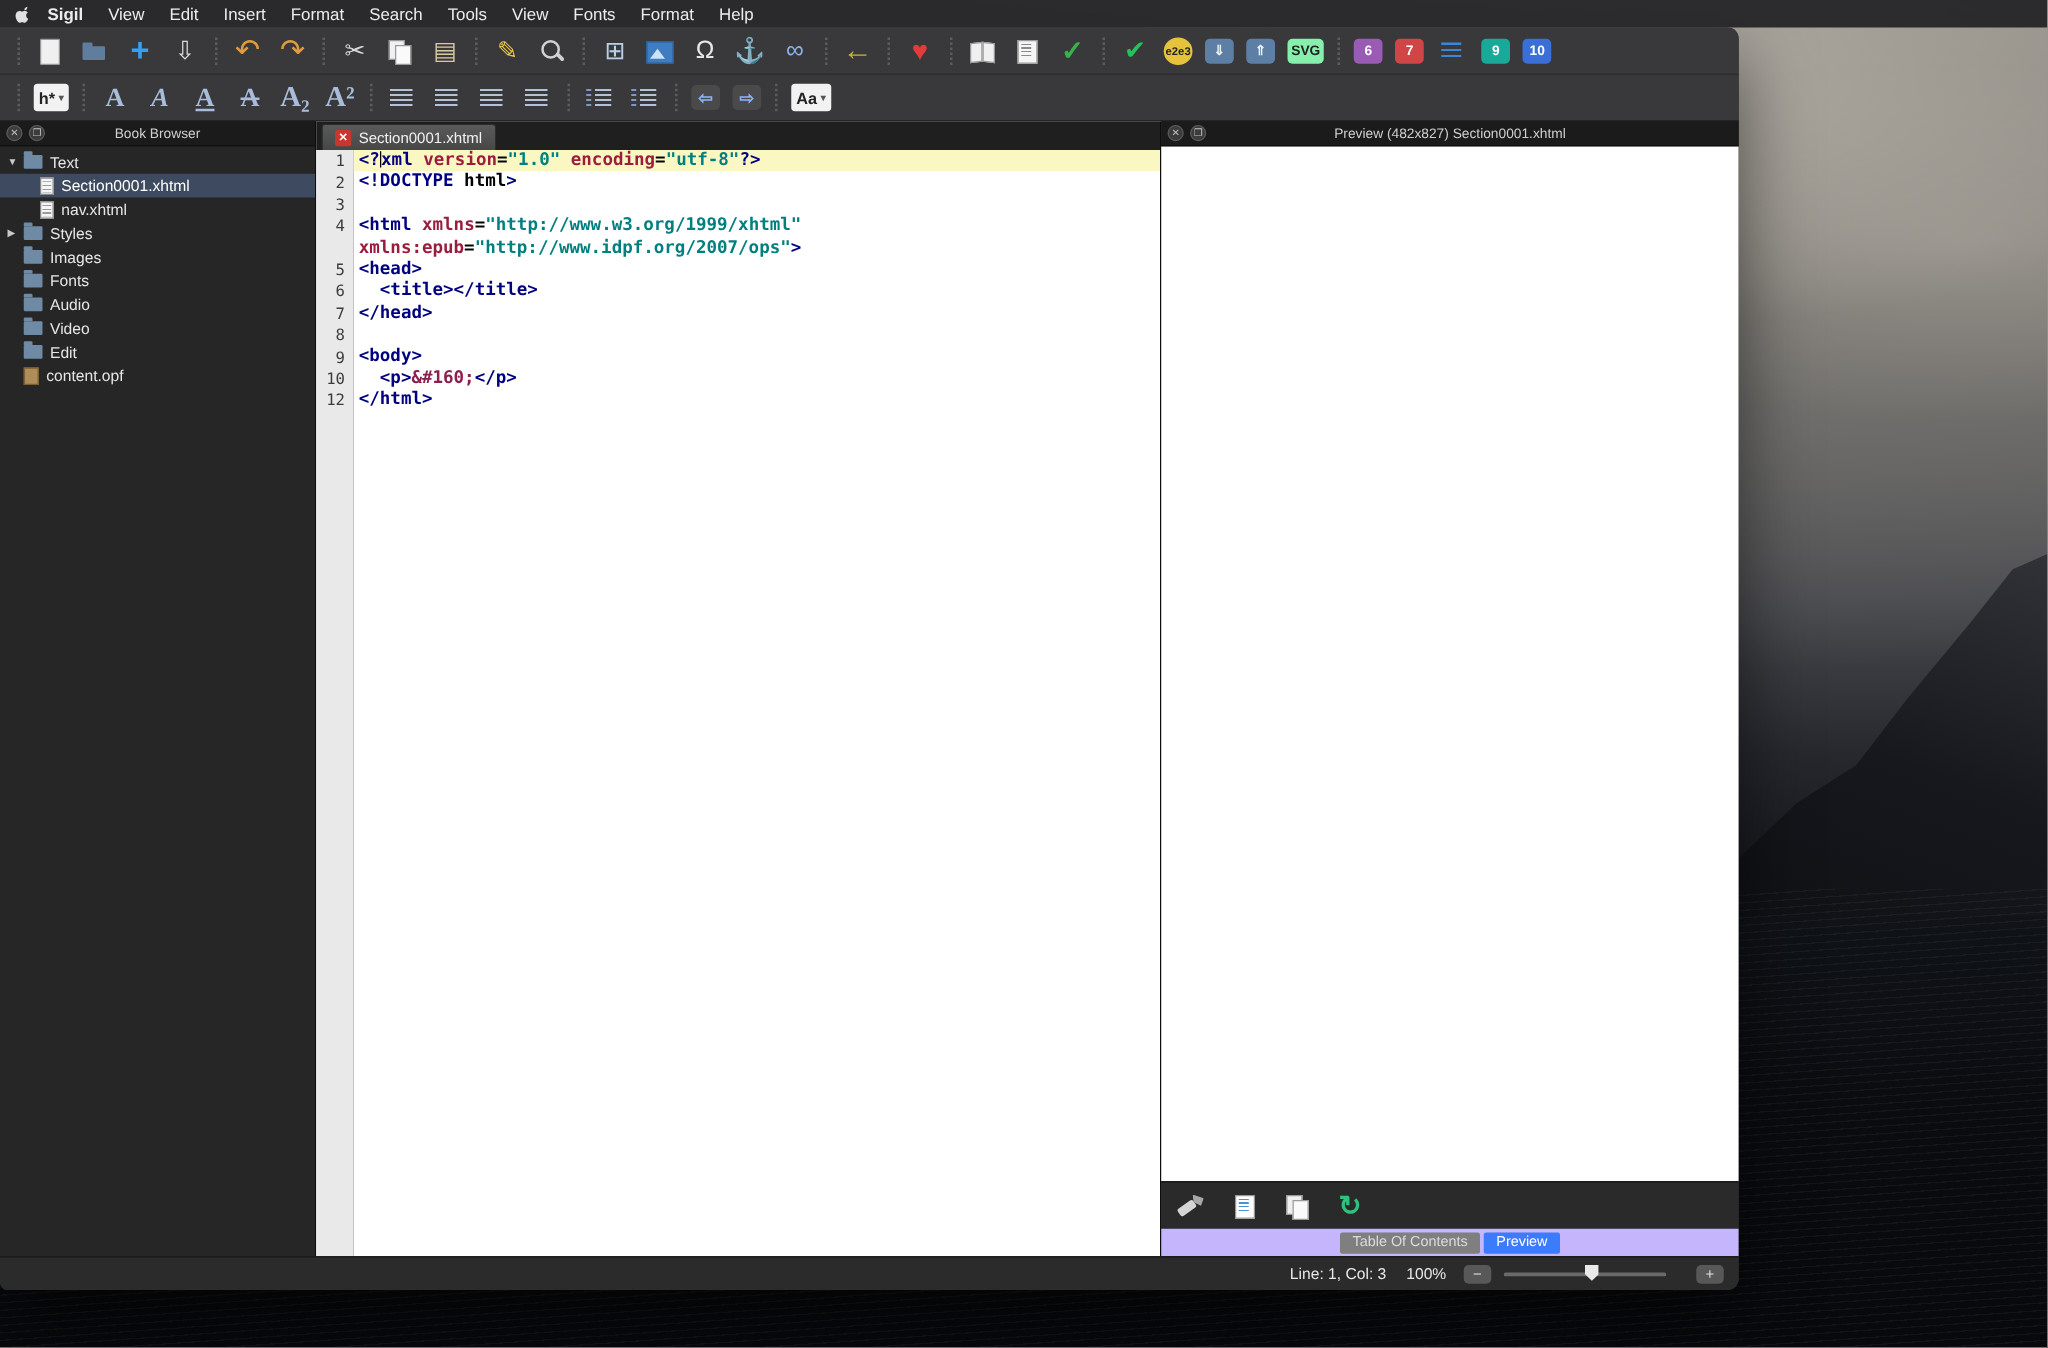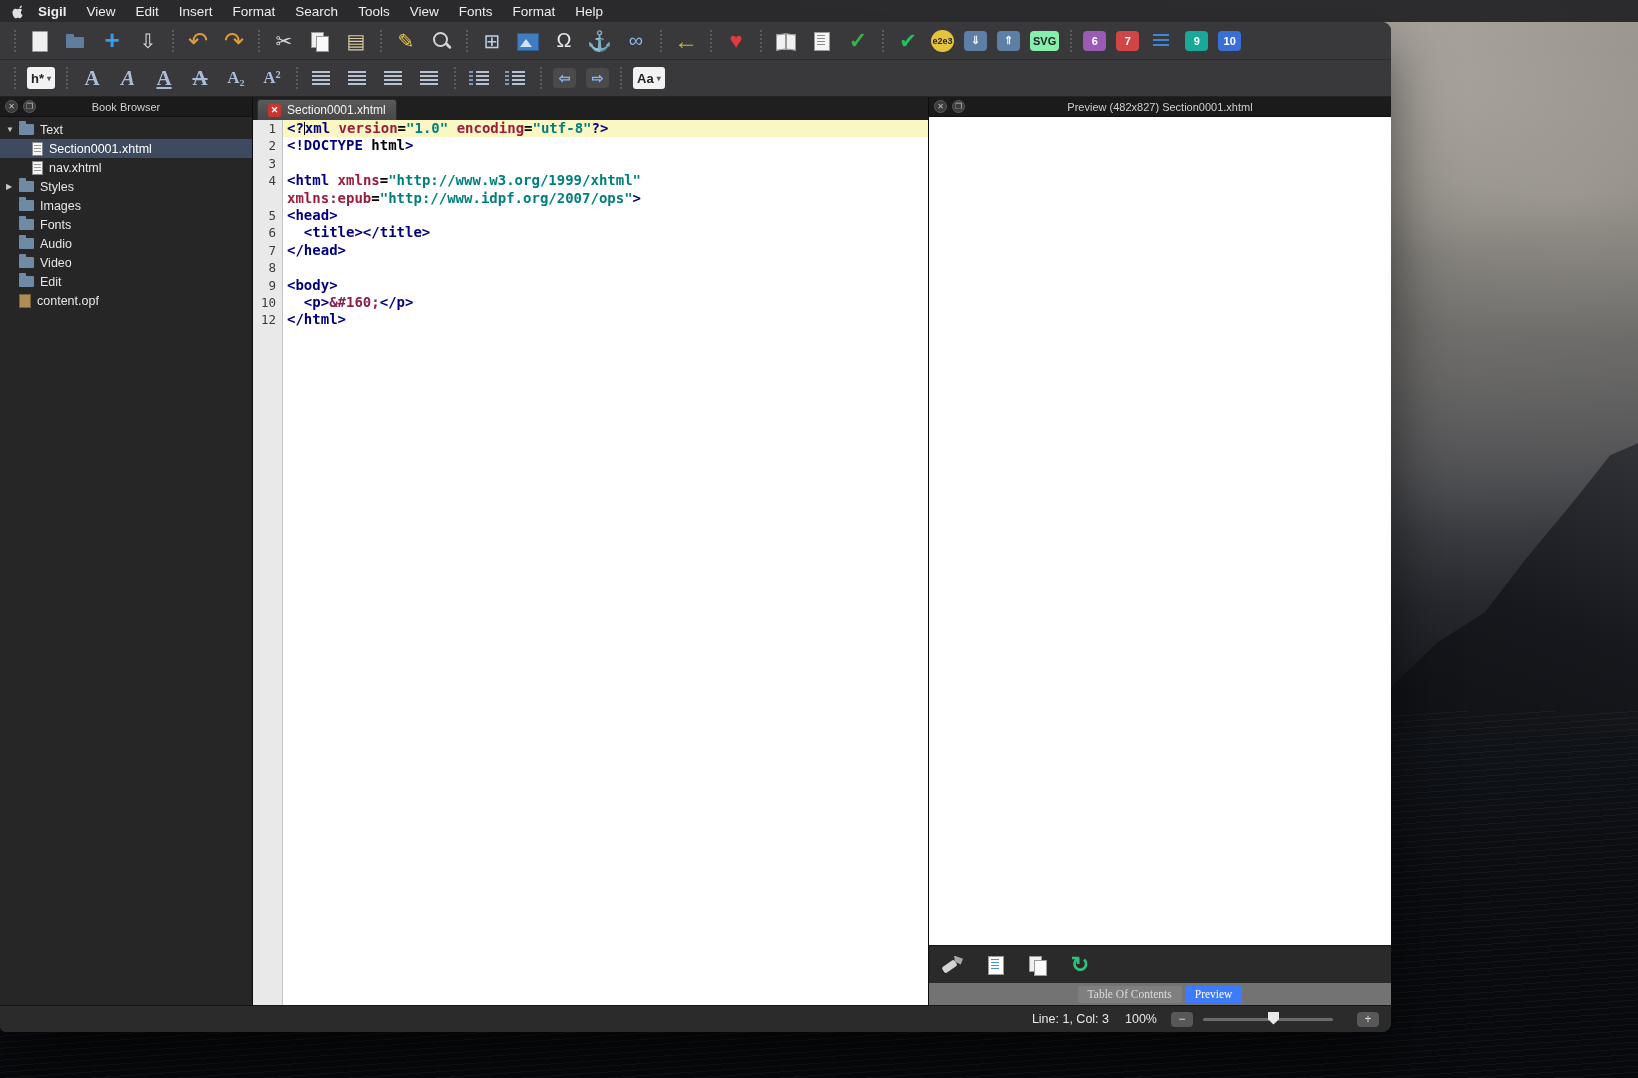--- a/index.html
+++ b/index.html
@@ -51,21 +51,21 @@
     font-size:20px; color:#ddd; position:relative; }
   .boldglyph { font-weight:bold; }
   .badge { min-width:23px; height:20px; border-radius:4px; font-size:11px; font-weight:bold; color:#fff; padding:0 3px; }
   .round { border-radius:50%; width:22px; height:22px; font-size:9px; }
   .tbox { background:#f2f2f2; color:#222; border-radius:3px; min-width:28px; height:22px;
     font-size:13px; font-weight:bold; gap:3px; padding:0 4px; }
   .ddcaret { font-size:8px; color:#555; }
   .tbsep { width:0; height:22px; border-left:2px dotted #5c5c5c; margin:0 6px; }
   .fmt { font-family:"Liberation Serif",serif; font-size:21px; color:#a9bcd9; font-weight:bold; }
   .fmt-italic { font-style:italic; } .fmt-under { text-decoration:underline; } .fmt-strike { text-decoration:line-through; }
-  .fmt-sub, .fmt-sup { font-size:17px; }
+  .fmt-sub, .fmt-sup { font-size:23px; }
 
   
   .ci { width:24px; height:24px; position:relative; }
   .ci-page::before { content:""; position:absolute; left:5px; top:2px; width:14px; height:19px;
     background:#f0f0f0; border:1px solid #9a9a9a; border-radius:1px; }
   .ci-folder::before { content:""; position:absolute; left:3px; top:8px; width:18px; height:11px; background:#5f7d9c; border-radius:1px; }
   .ci-folder::after { content:""; position:absolute; left:3px; top:5px; width:8px; height:4px; background:#5f7d9c; border-radius:1px 1px 0 0; }
   .ci-pages::before { content:""; position:absolute; left:4px; top:3px; width:11px; height:14px; background:#f0f0f0; border:1px solid #999; }
   .ci-pages::after { content:""; position:absolute; left:9px; top:7px; width:11px; height:14px; background:#fafafa; border:1px solid #999; }
   .ci-magnifier::before { content:""; position:absolute; left:4px; top:3px; width:11px; height:11px; border:2px solid #d2d2d2; border-radius:50%; }
@@ -132,21 +132,21 @@
   .tok-tag { color:#00007f; } .tok-attr { color:#9b1c3c; } .tok-val { color:#007f7f; }
   .tok-pln { color:#000; } .tok-ent { color:#8b1f4f; }
   .tok-caret { display:inline-block; width:1px; height:13px; background:#000; vertical-align:-2px; }
 
   
   .preview { width:462px; flex:none; background:#262626; display:flex; flex-direction:column; }
   .pvbody { flex:1; background:#fff; }
   .pvicons { height:38px; flex:none; background:#2a2a2a; border-top:1px solid #141414;
     display:flex; align-items:center; gap:16px; padding-left:12px; }
   .pvicons .tbi { margin:0; }
-  .pvtabs { height:22px; flex:none; background:#737373; display:flex; align-items:center; justify-content:center; gap:3px;font-family:Liberation Serif, serif; }
+  .pvtabs { height:22px; flex:none; background:#c4b5fd; display:flex; align-items:center; justify-content:center; gap:3px; }
   .pvtab { height:17px; display:flex; align-items:center; padding:0 10px; font-size:11.5px;
     border-radius:2px; background:#7f7f7f; color:#dcdcdc; }
   .pvtab.active { background:#3d7bfd; color:#fff; }
 
   
   .statusbar { height:27px; flex:none; background:#2b2b2b; border-top:1px solid #161616;
     display:flex; align-items:center; padding:0 12px; }
   .sspacer { flex:1; }
   .stext { font-size:12.5px; color:#e8e8e8; margin-left:16px; }
   .zbtn { width:22px; height:15px; background:#585858; border-radius:4px; color:#ddd; font-size:12px;

